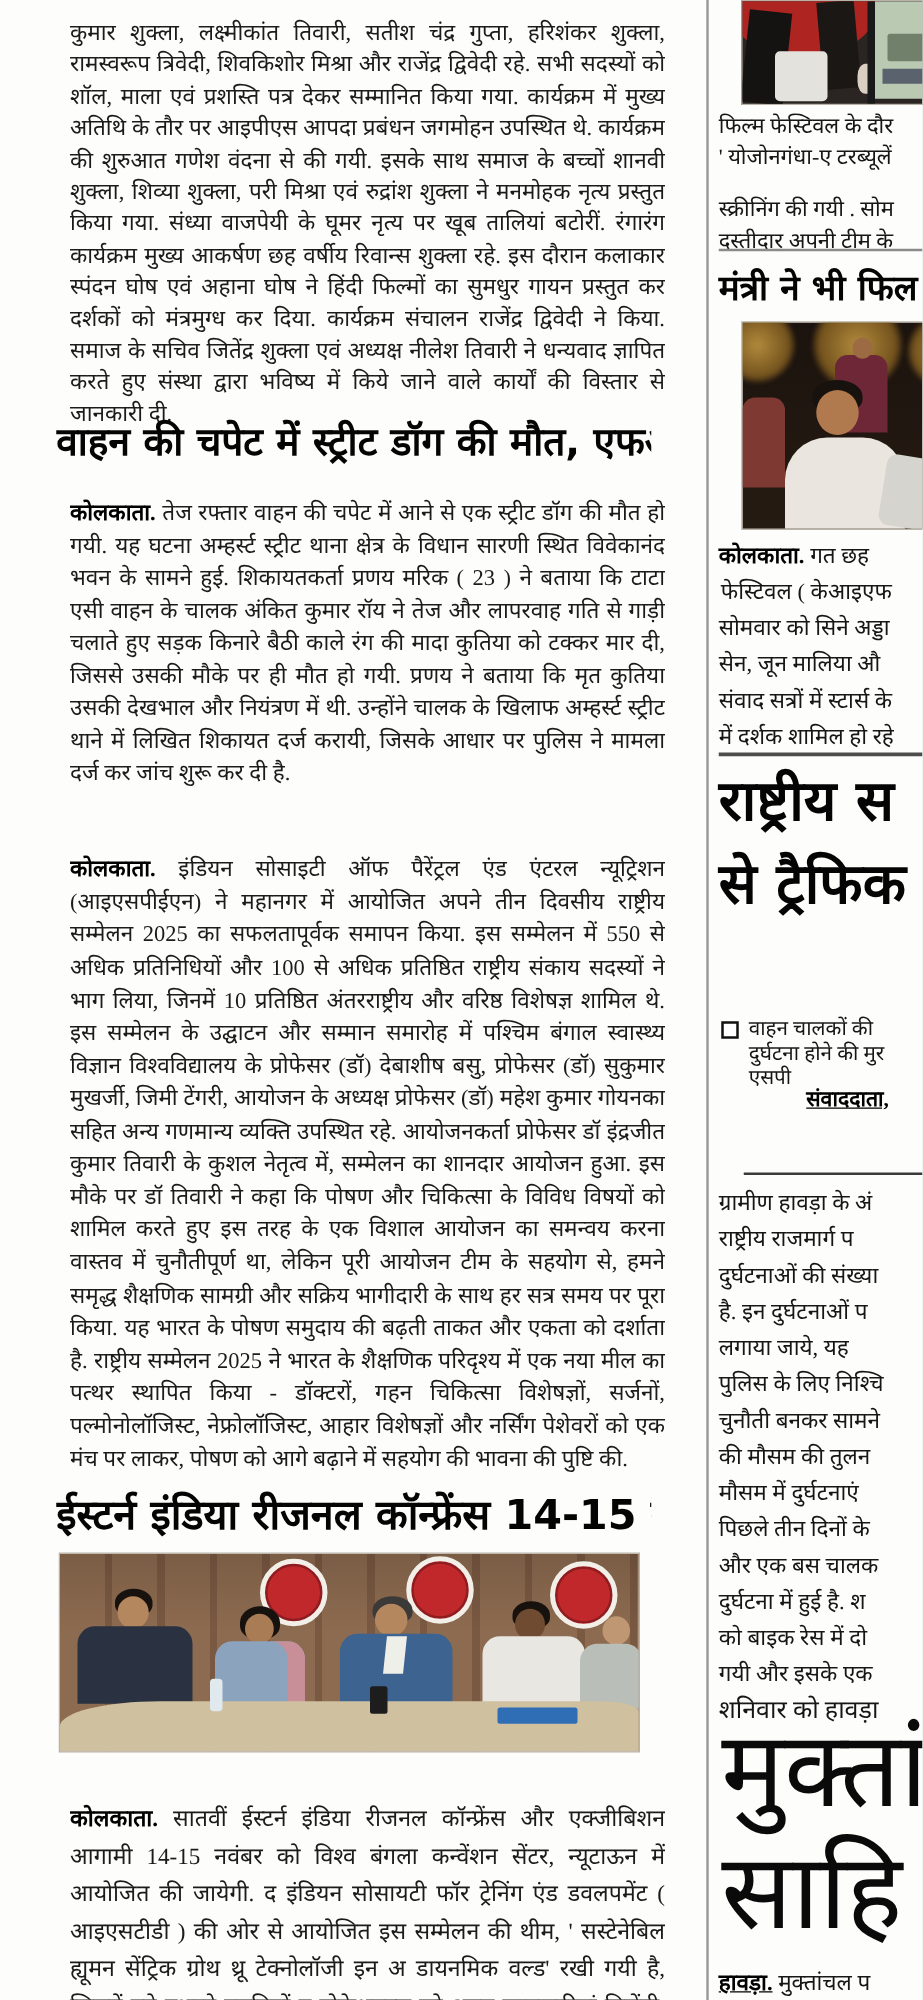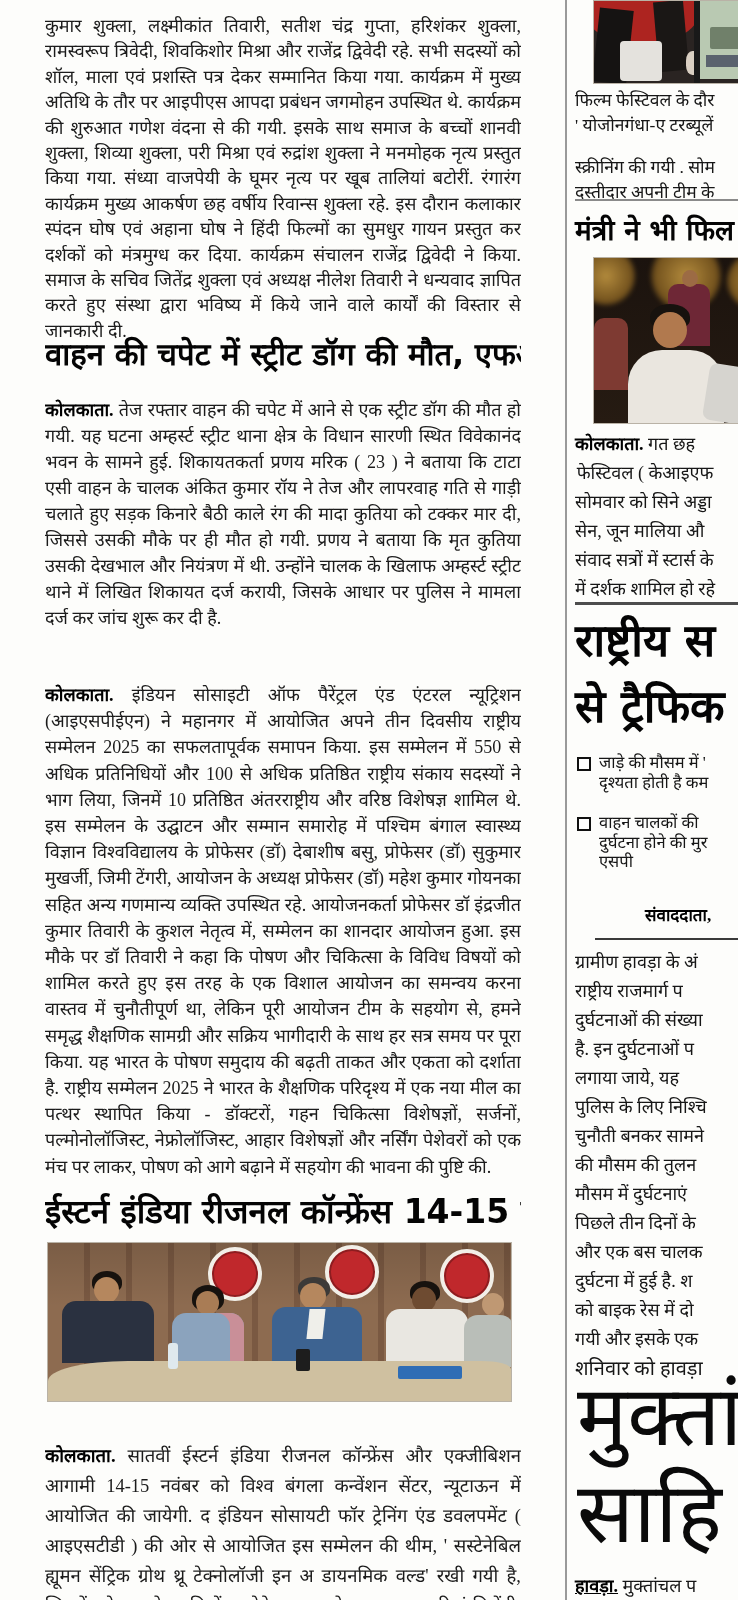--- a/index.html
+++ b/index.html
@@ -1,21 +1,21 @@
 <!DOCTYPE html>
 <html><head>
 <meta charset="utf-8">
 <style>
   html,body{margin:0;padding:0;background:#e9e9e9;}
   .page{position:relative;width:738px;height:1600px;background:#fdfdfb;overflow:hidden;
         font-family:"Liberation Serif","DejaVu Serif",serif;color:#141414;}
   .abs{position:absolute;}
   
   .lcol{position:absolute;left:45px;top:0;width:476px;height:1600px;}
-  .para{position:absolute;left:0;width:476px;text-align:justify;font-size:18px;color:#1b1b1b;overflow:hidden;}
+  .para{position:absolute;left:11px;width:476px;text-align:justify;font-size:18px;color:#1b1b1b;overflow:hidden;}
   .dateline{font-weight:bold;color:#000;}
   .hl{position:absolute;left:0;width:476px;font-family:"DejaVu Sans","Liberation Sans",sans-serif;
       font-weight:800;color:#040404;white-space:nowrap;overflow:hidden;}
   
   .vrule{position:absolute;left:565px;top:0;width:2px;height:1600px;background:#9a9a9a;}
   
   .rcol{position:absolute;left:575px;top:0;width:163px;height:1600px;}
   .rline{white-space:nowrap;overflow:visible;font-size:17.5px;color:#161616;}
   .rhl{font-family:"DejaVu Sans","Liberation Sans",sans-serif;font-weight:800;color:#040404;white-space:nowrap;}
   .hdiv{position:absolute;left:0;width:170px;background:#8a8a8a;height:2px;}
@@ -142,37 +142,30 @@
       <div class="rline" style="line-height:29px;font-size:18px;">में दर्शक शामिल हो रहे</div>
     </div>
 
     <div class="hdiv" style="top:602px;height:3px;background:#4d4d4d;"></div>
 
     <div class="rhl abs" style="left:0;top:608px;font-size:45px;line-height:66px;">
       <div>राष्ट्रीय स</div>
       <div>से ट्रैफिक</div>
     </div>
 
-    <div class="bullet-row abs" style="left:2px;top:753px;">
-      <span class="bullet-sq"></span>
-      <span>
-        <span class="rline" style="display:block;line-height:19.5px;font-size:16.5px;">जाड़े की मौसम में '</span>
-        <span class="rline" style="display:block;line-height:19.5px;font-size:16.5px;">दृश्यता होती है कम</span>
-      </span>
-    </div>
     <div class="bullet-row abs" style="left:2px;top:813px;">
       <span class="bullet-sq"></span>
       <span>
         <span class="rline" style="display:block;line-height:19.5px;font-size:16.5px;">वाहन चालकों की</span>
         <span class="rline" style="display:block;line-height:19.5px;font-size:16.5px;">दुर्घटना होने की मुर</span>
         <span class="rline" style="display:block;line-height:19.5px;font-size:16.5px;">एसपी</span>
       </span>
     </div>
 
-    <div class="byline abs" style="left:70px;top:903px;">संवाददाता,</div>
+    <div class="byline abs" style="left:70px;top:867px;text-decoration:underline;">संवाददाता,</div>
     <div class="hdiv" style="top:938px;left:20px;width:150px;height:2px;background:#3a3a3a;"></div>
 
     <div class="abs" style="left:0;top:948px;">
       <div class="rline" style="line-height:29px;font-size:18px;">ग्रामीण हावड़ा के अं</div>
       <div class="rline" style="line-height:29px;font-size:18px;">राष्ट्रीय राजमार्ग प</div>
       <div class="rline" style="line-height:29px;font-size:18px;">दुर्घटनाओं की संख्या</div>
       <div class="rline" style="line-height:29px;font-size:18px;">है. इन दुर्घटनाओं प</div>
       <div class="rline" style="line-height:29px;font-size:18px;">लगाया जाये, यह</div>
       <div class="rline" style="line-height:29px;font-size:18px;">पुलिस के लिए निश्चि</div>
       <div class="rline" style="line-height:29px;font-size:18px;">चुनौती बनकर सामने</div>

